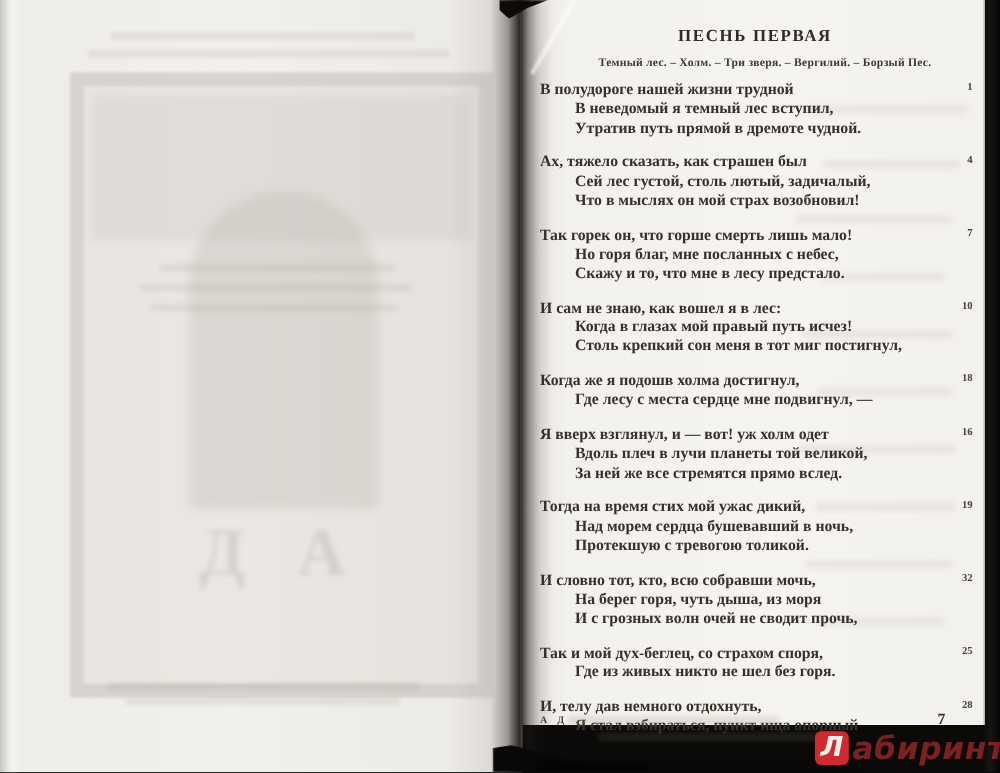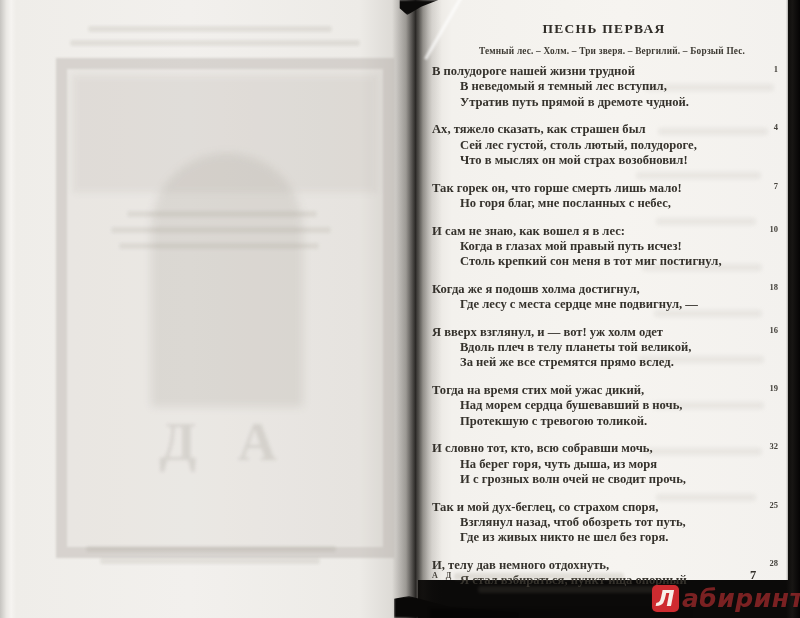--- a/index.html
+++ b/index.html
@@ -106,61 +106,61 @@
 
     <div class="stanzas">
       <div class="stanza">
         <div class="vline">В полудороге нашей жизни трудной</div>
         <div class="vline indent">В неведомый я темный лес вступил,</div>
         <div class="vline indent">Утратив путь прямой в дремоте чудной.</div>
         <span class="lnum">1</span>
       </div>
       <div class="stanza">
         <div class="vline">Ах, тяжело сказать, как страшен был</div>
-        <div class="vline indent">Сей лес густой, столь лютый, полудороге,</div>
+        <div class="vline indent">Сей лес густой, столь лютый, задичалый,</div>
         <div class="vline indent">Что в мыслях он мой страх возобновил!</div>
         <span class="lnum">4</span>
       </div>
       <div class="stanza">
         <div class="vline">Так горек он, что горше смерть лишь мало!</div>
         <div class="vline indent">Но горя благ, мне посланных с небес,</div>
+        <div class="vline indent">Скажу и то, что мне в лесу предстало.</div>
         <span class="lnum">7</span>
       </div>
       <div class="stanza">
         <div class="vline">И сам не знаю, как вошел я в лес:</div>
         <div class="vline indent">Когда в глазах мой правый путь исчез!</div>
         <div class="vline indent">Столь крепкий сон меня в тот миг постигнул,</div>
         <span class="lnum">10</span>
       </div>
       <div class="stanza">
         <div class="vline">Когда же я подошв холма достигнул,</div>
         <div class="vline indent">Где лесу с места сердце мне подвигнул, —</div>
         <span class="lnum">18</span>
       </div>
       <div class="stanza">
         <div class="vline">Я вверх взглянул, и — вот! уж холм одет</div>
-        <div class="vline indent">Вдоль плеч в телу планеты той великой,</div>
+        <div class="vline indent">Вдоль плеч в лучи планеты той великой,</div>
         <div class="vline indent">За ней же все стремятся прямо вслед.</div>
         <span class="lnum">16</span>
       </div>
       <div class="stanza">
         <div class="vline">Тогда на время стих мой ужас дикий,</div>
         <div class="vline indent">Над морем сердца бушевавший в ночь,</div>
         <div class="vline indent">Протекшую с тревогою толикой.</div>
         <span class="lnum">19</span>
       </div>
       <div class="stanza">
         <div class="vline">И словно тот, кто, всю собравши мочь,</div>
         <div class="vline indent">На берег горя, чуть дыша, из моря</div>
         <div class="vline indent">И с грозных волн очей не сводит прочь,</div>
         <span class="lnum">32</span>
       </div>
       <div class="stanza">
         <div class="vline">Так и мой дух-беглец, со страхом споря,</div>
-        <div class="vline indent">Взглянул назад, чтоб обозреть тот путь,</div>
         <div class="vline indent">Где из живых никто не шел без горя.</div>
         <span class="lnum">25</span>
       </div>
       <div class="stanza">
         <div class="vline">И, телу дав немного отдохнуть,</div>
         <div class="vline indent">Я стал взбираться, пункт ища опорный</div>
 
         <span class="lnum">28</span>
       </div>
 

